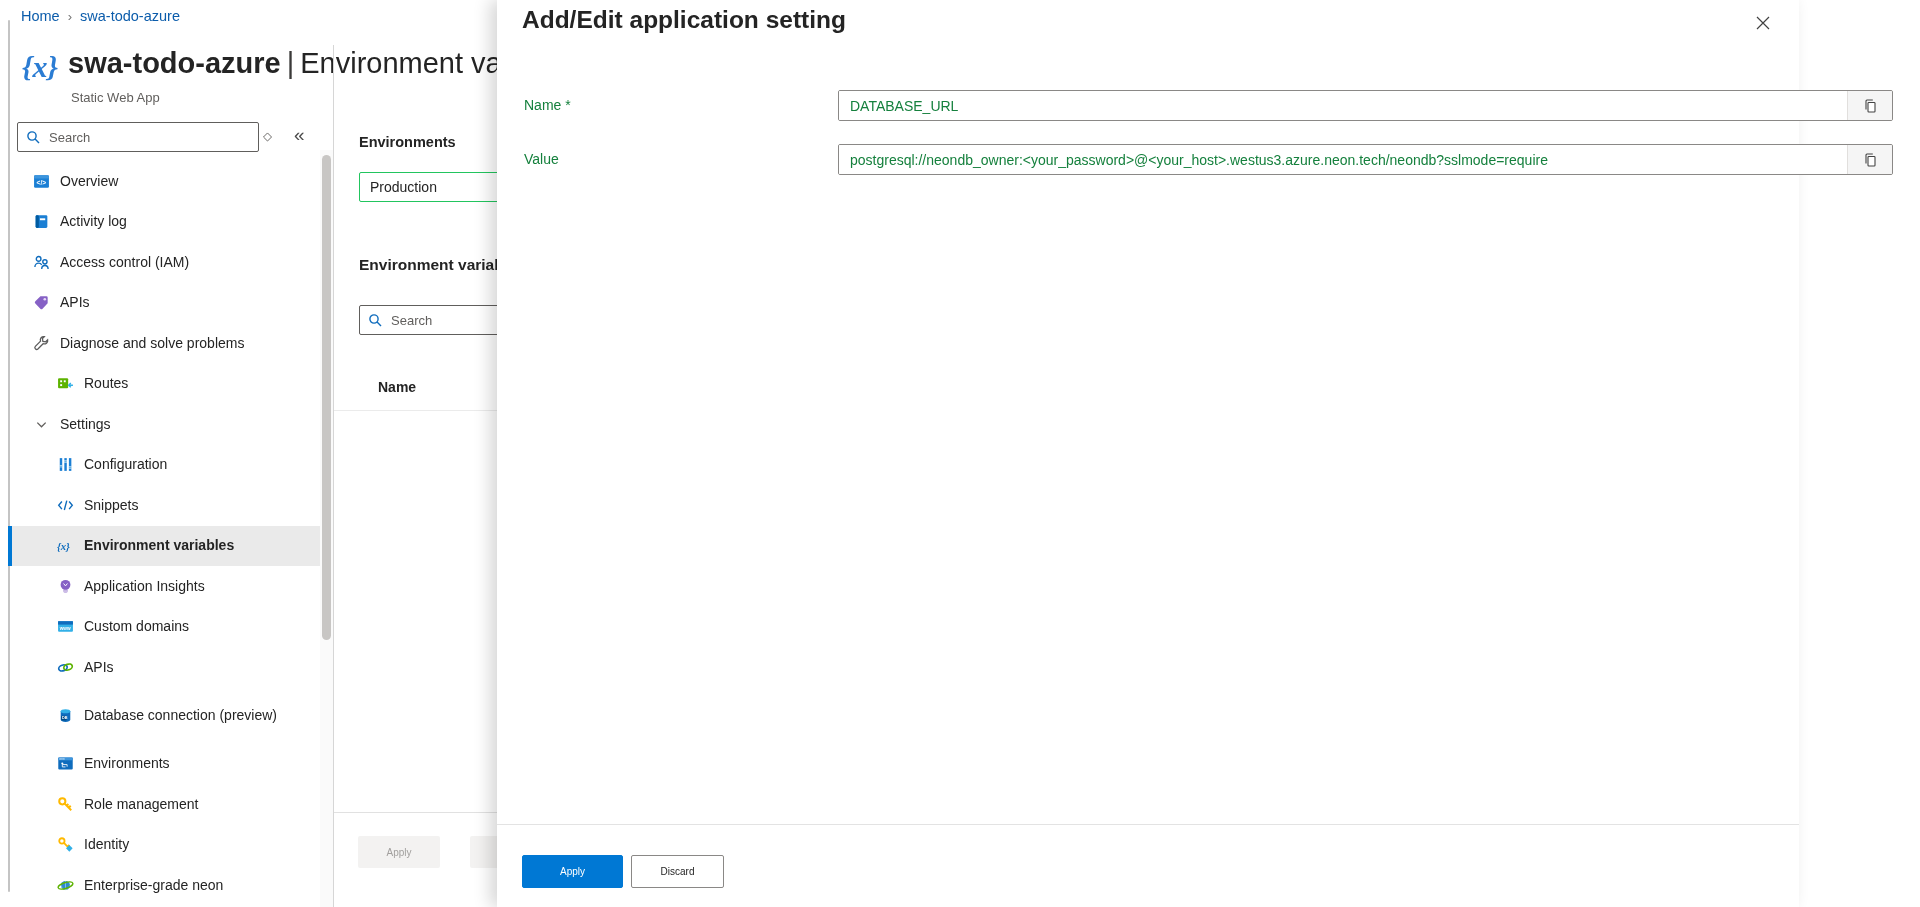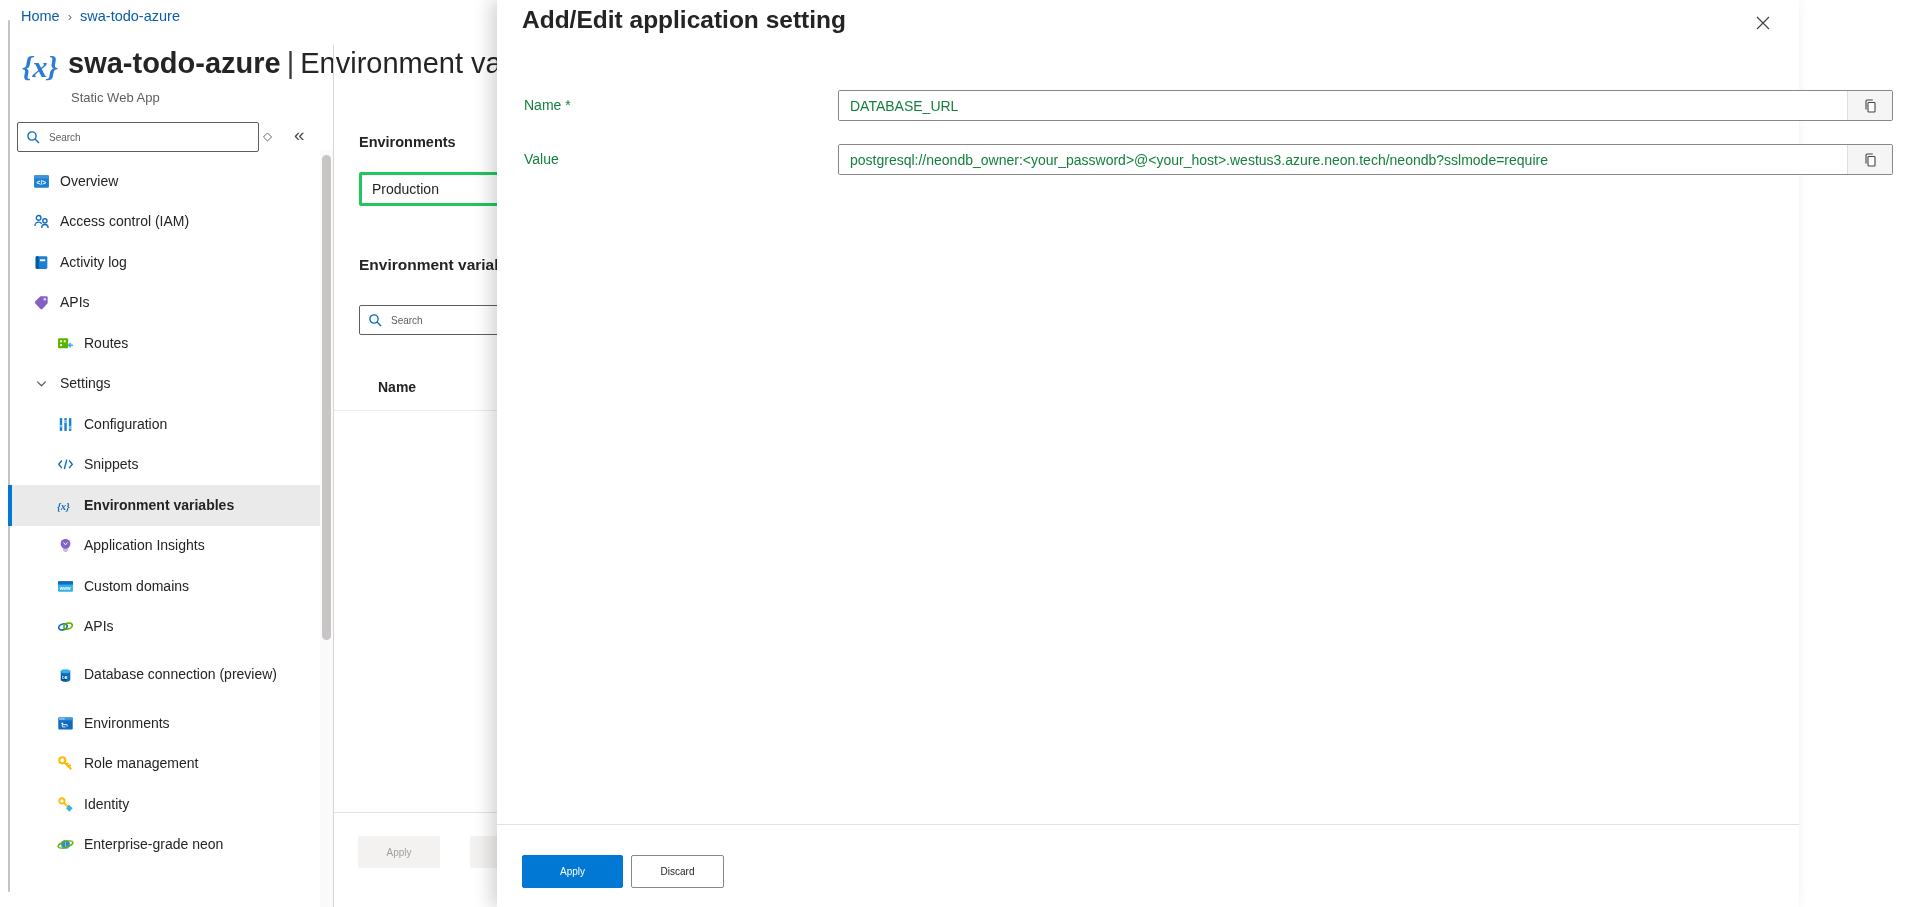--- a/index.html
+++ b/index.html
@@ -13,39 +13,39 @@
   #breadcrumb{top:8px;left:21px;font-size:14.5px;display:flex;align-items:center;gap:8px;}
   #breadcrumb .sep{color:#747474;font-size:13px;}
   #edge-line{left:8px;top:20px;width:2px;height:872px;background:#c4c4c4;border-radius:2px;}
   #hdr-icon{left:22px;top:50px;font:italic 700 30px "Liberation Serif",serif;color:#2b7cd3;}
   #page-title{left:68px;top:47px;font-size:29px;white-space:nowrap;color:#242424;}
   #page-title .bold{font-weight:700;}
   #page-title .pipe{font-weight:300;color:#3b3a39;padding:0 6px;}
   #page-subtitle{left:71px;top:90px;font-size:13px;color:#605e5c;}
   
   .searchbox{display:flex;align-items:center;border:1px solid #605e5c;border-radius:2px;background:#fff;padding:0 8px;gap:7px;}
-  .searchbox input{border:none;outline:none;flex:1;font-size:10px;font-family:inherit;color:#701a75;background:transparent;min-width:0;}
+  .searchbox input{border:none;outline:none;flex:1;font-size:13px;font-family:inherit;color:#701a75;background:transparent;min-width:0;}
   .searchbox input::placeholder{color:#605e5c;}
   #sidebar-search{left:17px;top:122px;width:224px;height:28px;}
   #expander-icon{left:262px;top:129px;color:#605e5c;}
   #collapse-icon{left:294px;top:124px;color:#4a4a4a;font-size:19px;cursor:pointer;}
   #sidebar-menu{left:8px;top:161px;width:312px;}
   .sidebar-item{position:relative;display:flex;align-items:center;height:40.5px;padding-left:25px;gap:10px;font-size:14px;color:#242424;cursor:pointer;box-sizing:border-box;}
   .sidebar-item .ic{width:17px;height:17px;flex:0 0 17px;display:flex;align-items:center;justify-content:center;}
   .sidebar-item.indent{padding-left:49px;}
   .sidebar-item.selected{background:#eaeaea;font-weight:700;}
   .sidebar-item.selected .selbar{position:absolute;left:0;top:0;bottom:0;width:4px;background:#0078d4;}
   .sidebar-item.tall{height:56px;}
   .sidebar-item .lbl{line-height:1.25;max-width:205px;}
   #v-scrollbar-track{left:320px;top:150px;width:13px;height:757px;background:#fafafa;}
   #v-scrollbar-thumb{left:322px;top:155px;width:9px;height:485px;background:#c8c6c4;border-radius:5px;cursor:pointer;}
   #blade-divider{left:333px;top:45px;width:1px;height:862px;background:#d6d6d6;}
   
   #env-label{left:359px;top:134px;font-size:14.5px;font-weight:700;}
-  #env-select{left:359px;top:172px;width:220px;height:28px;border:3px solid #22c55e;border-radius:2px;display:flex;align-items:center;padding:0 10px;font-size:14px;background:#fff;cursor:pointer;}
+  #env-select{left:359px;top:172px;width:220px;height:28px;border:1px solid #22c55e;border-radius:2px;display:flex;align-items:center;padding:0 10px;font-size:14px;background:#fff;cursor:pointer;}
   #section-title{left:359px;top:256px;font-size:15.5px;font-weight:700;white-space:nowrap;}
   #mid-search{left:359px;top:305px;width:220px;height:28px;}
   #col-name{left:378px;top:379px;font-size:14px;font-weight:700;}
   #col-underline{left:334px;top:410px;width:172px;height:1px;background:#ebebeb;}
   #mid-footer-line{left:334px;top:812px;width:172px;height:1px;background:#e1e1e1;}
   .btn{border-radius:2px;font-size:10px;font-family:inherit;display:flex;align-items:center;justify-content:center;cursor:pointer;box-sizing:border-box;}
   .btn-disabled{background:#f3f2f1;color:#a19f9d;border:none;}
   #mid-apply{left:358px;top:836px;width:82px;height:32px;}
   #mid-discard{left:470px;top:836px;width:92px;height:32px;}
   
@@ -101,51 +101,59 @@
           <rect x="1" y="2.2" width="14" height="11.6" rx="1.2" fill="#1b7fd4"></rect>
           <rect x="1" y="2.2" width="14" height="3" rx="1.2" fill="#3d95dd"></rect>
           <text x="3.4" y="11.6" font-size="6.2" font-weight="bold" fill="#fff">&lt;/&gt;</text>
         </svg>
       </span>
     <span class="lbl">Overview</span>
   </div>
 
   <div class="sidebar-item">
     <span class="ic">
+        <svg width="17" height="17" viewBox="0 0 16 16">
+          <rect x="2.5" y="2" width="11" height="12" rx="1.2" fill="#1b7fd4"></rect>
+          <rect x="2.5" y="2" width="3" height="12" rx="1.2" fill="#005ba1"></rect>
+          <rect x="6.5" y="5" width="5" height="1.8" fill="#fff"></rect>
+        </svg>
+      </span>
+    <span class="lbl">Activity log</span>
+  </div>
+
+  <div class="sidebar-item">
+    <span class="ic">
         <svg width="17" height="17" viewBox="0 0 16 16" fill="none" stroke="#0f6cbd" stroke-width="1.3">
           <circle cx="5.3" cy="4.6" r="2.2"></circle>
           <path d="M1.8 12.2c0-2 1.6-3.6 3.5-3.6 1.2 0 2.3.6 2.9 1.6"></path>
           <circle cx="11.2" cy="7.4" r="2"></circle>
           <path d="M8.2 14c0-1.9 1.3-3.2 3-3.2s3 1.3 3 3.2"></path>
         </svg>
       </span>
     <span class="lbl">Access control (IAM)</span>
   </div>
 
   <div class="sidebar-item">
     <span class="ic">
         <svg width="17" height="17" viewBox="0 0 16 16">
-          <rect x="2.5" y="2" width="11" height="12" rx="1.2" fill="#1b7fd4"></rect>
-          <rect x="2.5" y="2" width="3" height="12" rx="1.2" fill="#005ba1"></rect>
-          <rect x="6.5" y="5" width="5" height="1.8" fill="#fff"></rect>
-        </svg>
-      </span>
-    <span class="lbl">Activity log</span>
-  </div>
-
-  <div class="sidebar-item">
-    <span class="ic">
-        <svg width="17" height="17" viewBox="0 0 16 16">
           <path d="M2.2 6.8 7 2 h5.6 a1.2 1.2 0 0 1 1.2 1.2 V8.8 L9 13.8 a1.5 1.5 0 0 1-2.1 0 L2.2 9 a1.55 1.55 0 0 1 0-2.2 Z" fill="#8661c5"></path>
           <circle cx="11.1" cy="4.9" r="1.2" fill="#e6d8f7"></circle>
         </svg>
       </span>
     <span class="lbl">APIs</span>
   </div>
 
+  <div class="sidebar-item">
+    <span class="ic">
+        <svg width="17" height="17" viewBox="0 0 16 16" fill="none" stroke="#5b5b5b" stroke-width="1.2">
+          <path d="M13.8 4.6 a3.2 3.2 0 0 1-4.3 3.6 L4.6 13.1 a1.7 1.7 0 0 1-2.4-2.4 L7.1 5.8 a3.2 3.2 0 0 1 3.6-4.3 L8.9 3.3 l.4 2.7 2.7.4 1.8-1.8 Z"></path>
+        </svg>
+      </span>
+    <span class="lbl">Diagnose and solve problems</span>
+  </div>
 
   <div class="sidebar-item indent">
     <span class="ic">
         <svg width="17" height="17" viewBox="0 0 16 16">
           <rect x="1" y="3" width="9.5" height="9.5" rx="1" fill="#5db300"></rect>
           <rect x="3" y="5" width="1.8" height="1.8" fill="#fff"></rect>
           <rect x="6.4" y="5" width="1.8" height="1.8" fill="#fff"></rect>
           <rect x="3" y="8.6" width="1.8" height="1.8" fill="#fff"></rect>
           <path d="M15 9.6 h-3.4 M13 7.6 l-2 2 2 2" stroke="#32b0e7" fill="none" stroke-width="1.3"></path>
         </svg>

